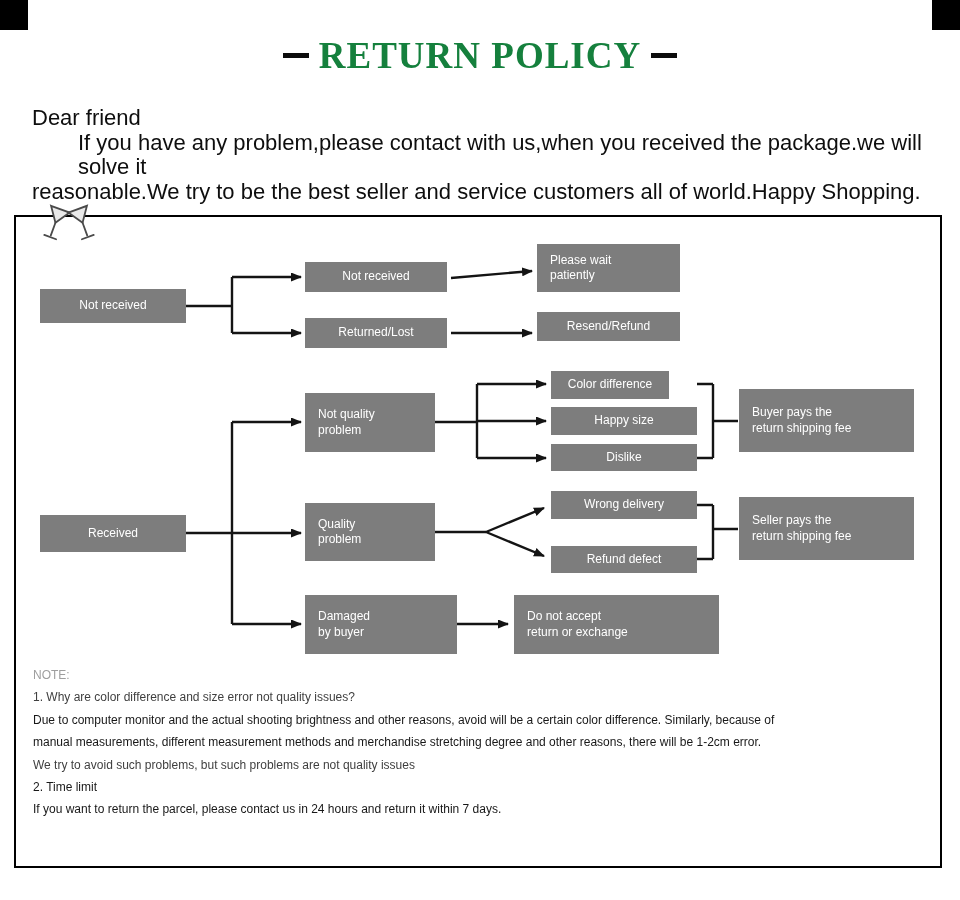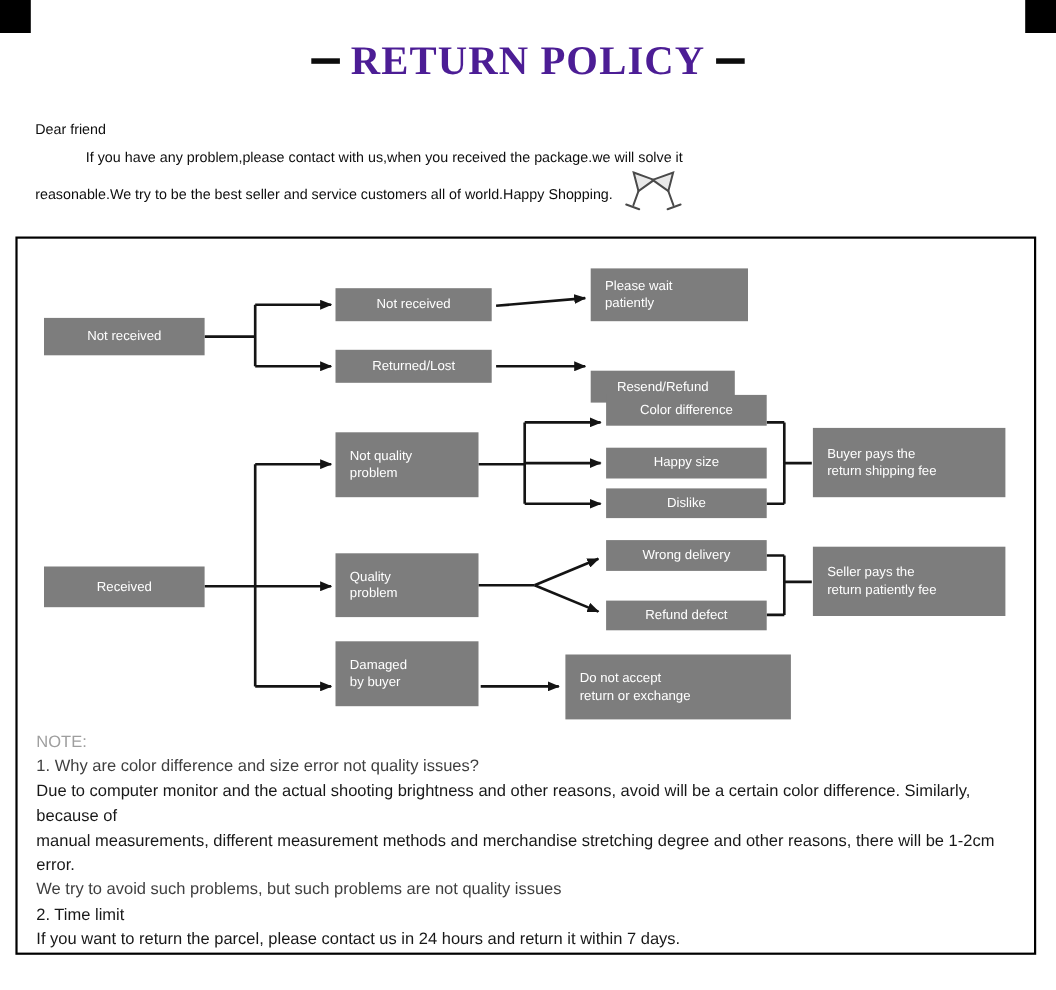--- a/index.html
+++ b/index.html
@@ -9,44 +9,44 @@
     font-family:"Liberation Sans", sans-serif;
     color:#111;
   }
   .corner { position:absolute; top:0; width:28px; height:30px; background:#000; z-index:3; }
   .corner.left { left:0; }
   .corner.right { right:0; }
 
   .title-row { position:absolute; top:34px; left:0; width:100%;
     display:flex; justify-content:center; align-items:center; gap:10px; z-index:2; }
   .title { font-family:"Liberation Serif", serif; font-weight:bold;
-    font-size:37px; letter-spacing:1px; color:#4c1d95; }
+    font-size:37px; letter-spacing:1px; color:#15803d; }
   .dash { width:26px; height:5px; background:#0c0c0c; }
 
   .intro { position:absolute; left:32px; top:106px; width:905px;
-    font-size:13px; line-height:24.5px; color:#0e0e0e; z-index:2; }
+    font-size:22px; line-height:24.5px; color:#0e0e0e; z-index:2; }
   .intro .indent { padding-left:46px; }
   .glasses { display:inline-block; vertical-align:-16px; margin-left:10px; }
 
   .frame { position:absolute; left:14px; top:215px; width:928px; height:653px;
     border:2px solid #000; z-index:0; box-sizing:border-box; }
 
   svg.arrows { position:absolute; left:0; top:0; z-index:1; pointer-events:none; }
   .ln { stroke:var(--line,#141414); stroke-width:2.4; fill:none; }
   #ah path { fill:var(--line,#141414); }
 
   .node { position:absolute; z-index:2; box-sizing:border-box;
     background:var(--box,#7d7d7d); color:var(--box-text,#ffffff);
     font-size:12px; line-height:1.28; display:flex; align-items:center;
     white-space:pre-line; }
   .node.center { justify-content:center; text-align:center; }
   .node.left { padding-left:13px; text-align:left; }
 
   .note { position:absolute; left:33px; top:664px; width:897px; z-index:2;
-    font-size:15px; line-height:22.4px; }
+    font-size:12px; line-height:22.4px; }
   .note-label { color:#9e9e9e; }
   .nl-mid  { color:#3f3f3f; }
   .nl-dark { color:#181818; }
 </style>
 </head>
 <body>
 
 <div class="corner left"></div>
 <div class="corner right"></div>
 
@@ -109,36 +109,36 @@
   <path class="ln" d="M697 505 H713 M697 559 H713 M713 505 V559 M713 529 H738"></path>
 
   <line class="ln" x1="437" y1="624" x2="508" y2="624" marker-end="url(#ah)"></line>
 </svg>
 
 <div class="node center" style="left:40px;top:289px;width:146px;height:34px">Not received</div>
 <div class="node center" style="left:305px;top:262px;width:142px;height:30px">Not received</div>
 <div class="node left" style="left:537px;top:244px;width:143px;height:48px">Please wait
 patiently</div>
 <div class="node center" style="left:305px;top:318px;width:142px;height:30px">Returned/Lost</div>
-<div class="node center" style="left:537px;top:337px;width:131px;height:29px">Resend/Refund</div>
+<div class="node center" style="left:537px;top:312px;width:143px;height:29px">Resend/Refund</div>
 <div class="node center" style="left:40px;top:515px;width:146px;height:37px">Received</div>
 <div class="node left" style="left:305px;top:393px;width:130px;height:59px">Not quality
 problem</div>
-<div class="node center" style="left:551px;top:359px;width:146px;height:28px">Color difference</div>
+<div class="node center" style="left:551px;top:371px;width:118px;height:28px">Color difference</div>
 <div class="node center" style="left:551px;top:407px;width:146px;height:28px">Happy size</div>
 <div class="node center" style="left:551px;top:444px;width:146px;height:27px">Dislike</div>
 <div class="node left" style="left:739px;top:389px;width:175px;height:63px">Buyer pays the
 return shipping fee</div>
 <div class="node left" style="left:305px;top:503px;width:130px;height:58px">Quality
 problem</div>
 <div class="node center" style="left:551px;top:491px;width:146px;height:28px">Wrong delivery</div>
 <div class="node center" style="left:551px;top:546px;width:146px;height:27px">Refund defect</div>
 <div class="node left" style="left:739px;top:497px;width:175px;height:63px">Seller pays the
-return patiently fee</div>
-<div class="node left" style="left:305px;top:583px;width:130px;height:59px">Damaged
+return shipping fee</div>
+<div class="node left" style="left:305px;top:595px;width:152px;height:59px">Damaged
 by buyer</div>
 <div class="node left" style="left:514px;top:595px;width:205px;height:59px">Do not accept
 return or exchange</div>
 
 <div class="note">
   <div class="note-label">NOTE:</div>
   <div class="nl-mid">1. Why are color difference and size error not quality issues?</div>
   <div class="nl-dark">Due to computer monitor and the actual shooting brightness and other reasons, avoid will be a certain color difference. Similarly, because of</div>
   <div class="nl-dark">manual measurements, different measurement methods and merchandise stretching degree and other reasons, there will be 1-2cm error.</div>
   <div class="nl-mid">We try to avoid such problems, but such problems are not quality issues</div>

